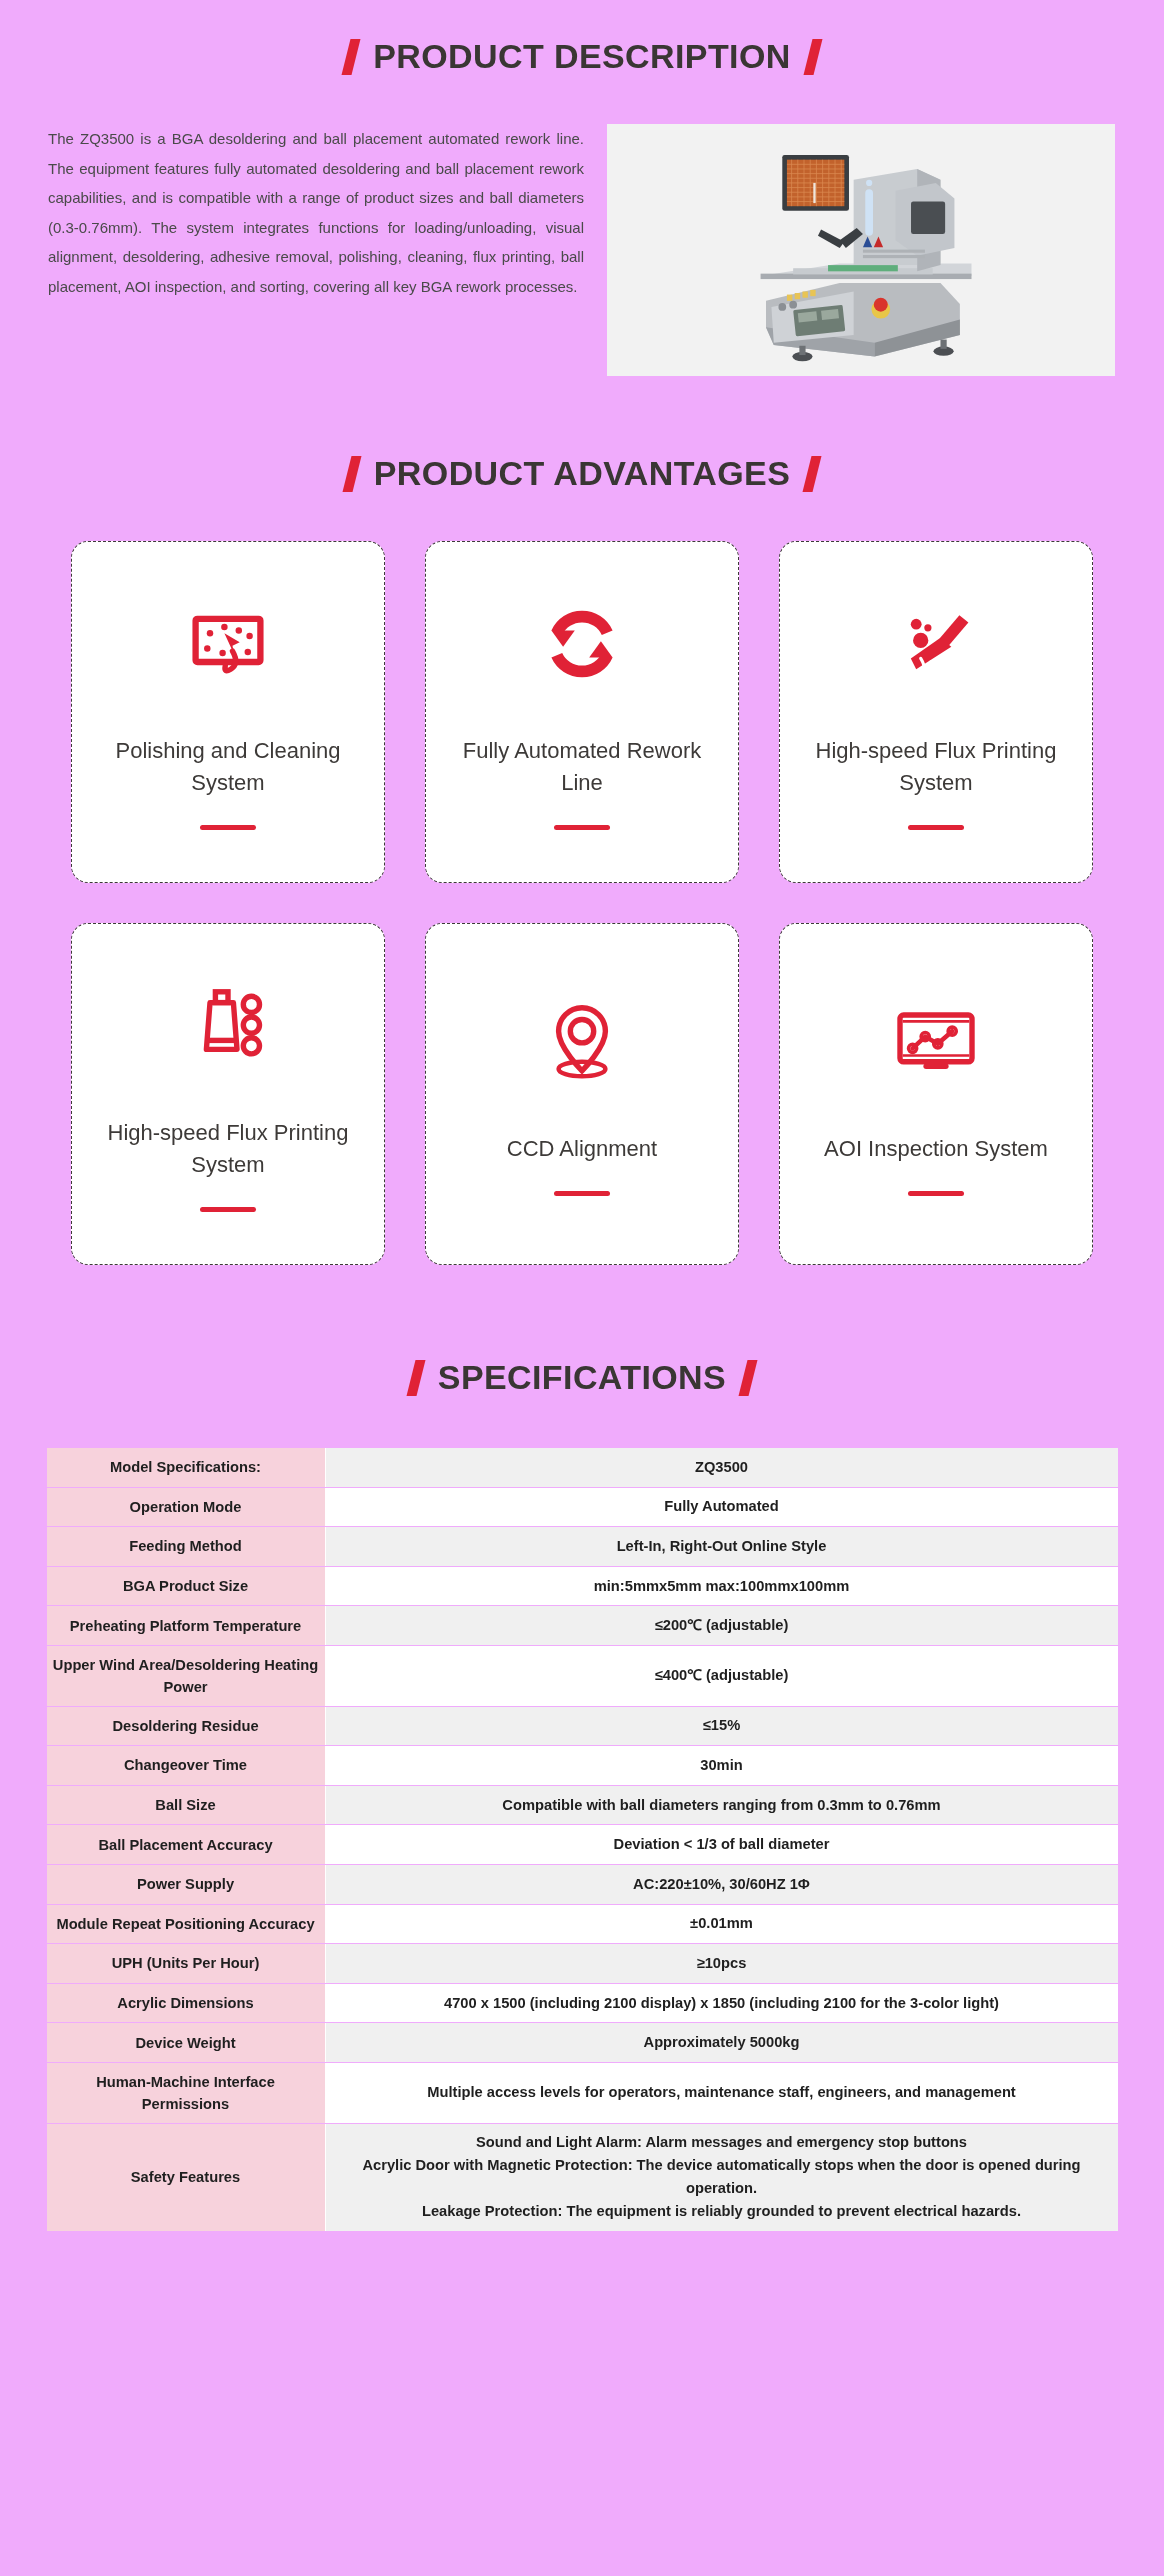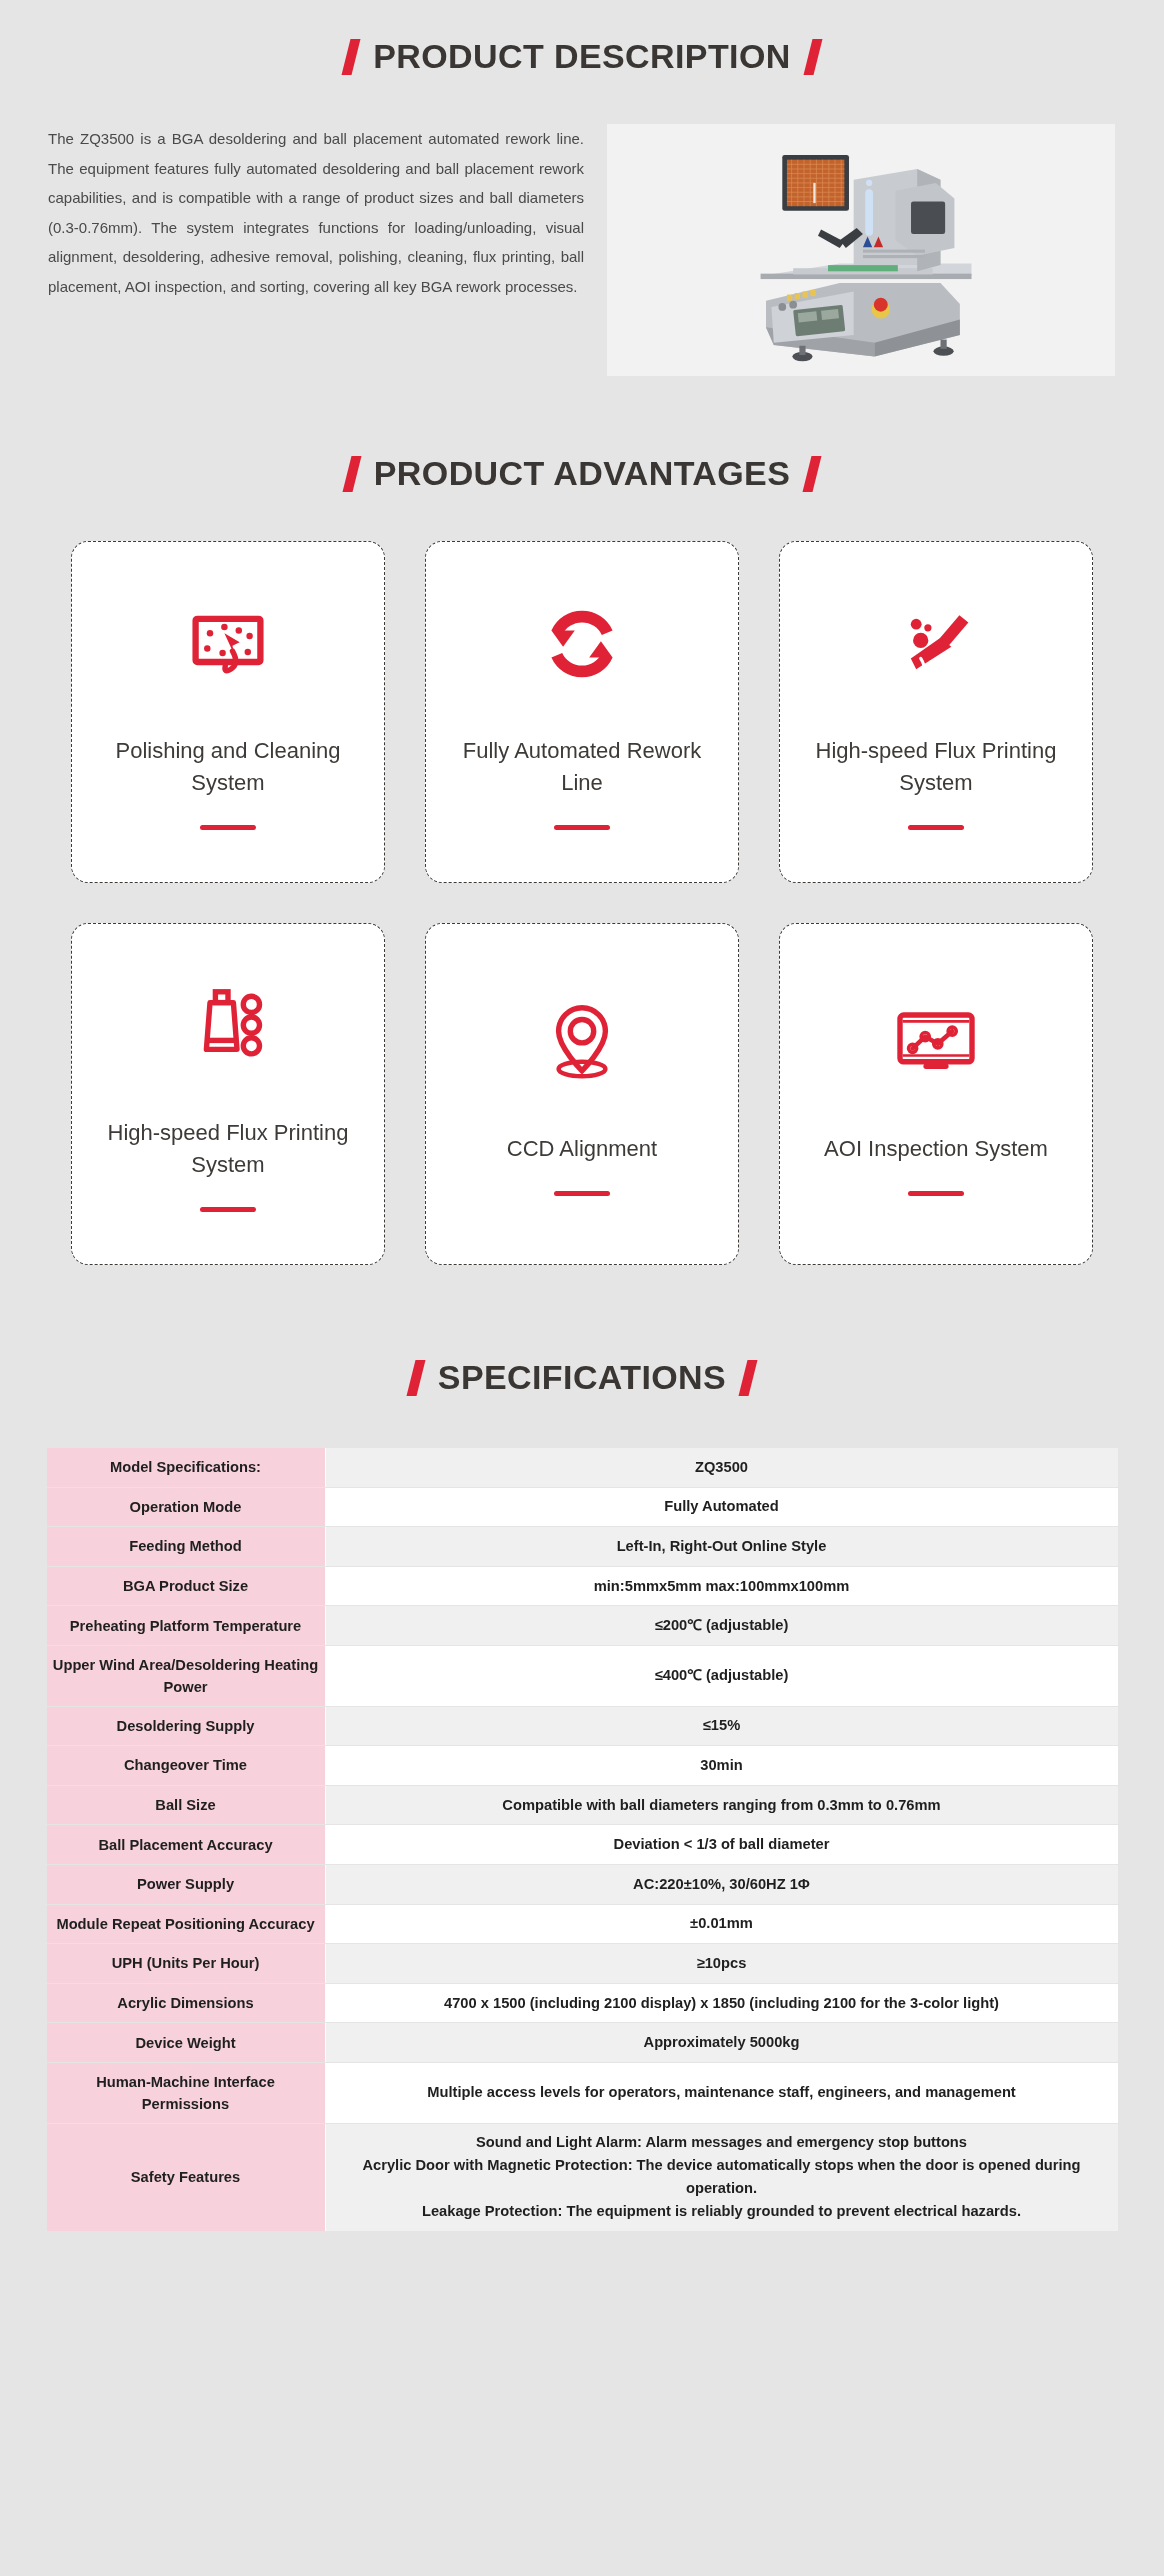--- a/index.html
+++ b/index.html
@@ -6,21 +6,21 @@
 
   html, body {
     width: 1164px;
     background: #ffffff;
     font-family: "Liberation Sans", sans-serif;
   }
 
   .page {
     width: 1164px;
     min-height: 2576px;
-    background: #e5e5e5;
+    background: #f0abfc;
     position: relative;
     padding: 0;
   }
 
   
   .section-heading {
     display: flex;
     align-items: center;
     justify-content: center;
     gap: 17px;
@@ -371,21 +371,21 @@
             <span class="multi">≤200℃ (adjustable)</span>
           </td>
         </tr>
         <tr>
           <td class="spec-label"><span class="multi">Upper Wind Area/Desoldering Heating Power</span></td>
           <td class="spec-value">
             <span class="multi">≤400℃ (adjustable)</span>
           </td>
         </tr>
         <tr class="alt">
-          <td class="spec-label"><span class="multi">Desoldering Supply</span></td>
+          <td class="spec-label"><span class="multi">Desoldering Residue</span></td>
           <td class="spec-value">
             <span class="multi">≤15%</span>
           </td>
         </tr>
         <tr>
           <td class="spec-label"><span class="multi">Changeover Time</span></td>
           <td class="spec-value">
             <span class="multi">30min</span>
           </td>
         </tr>

